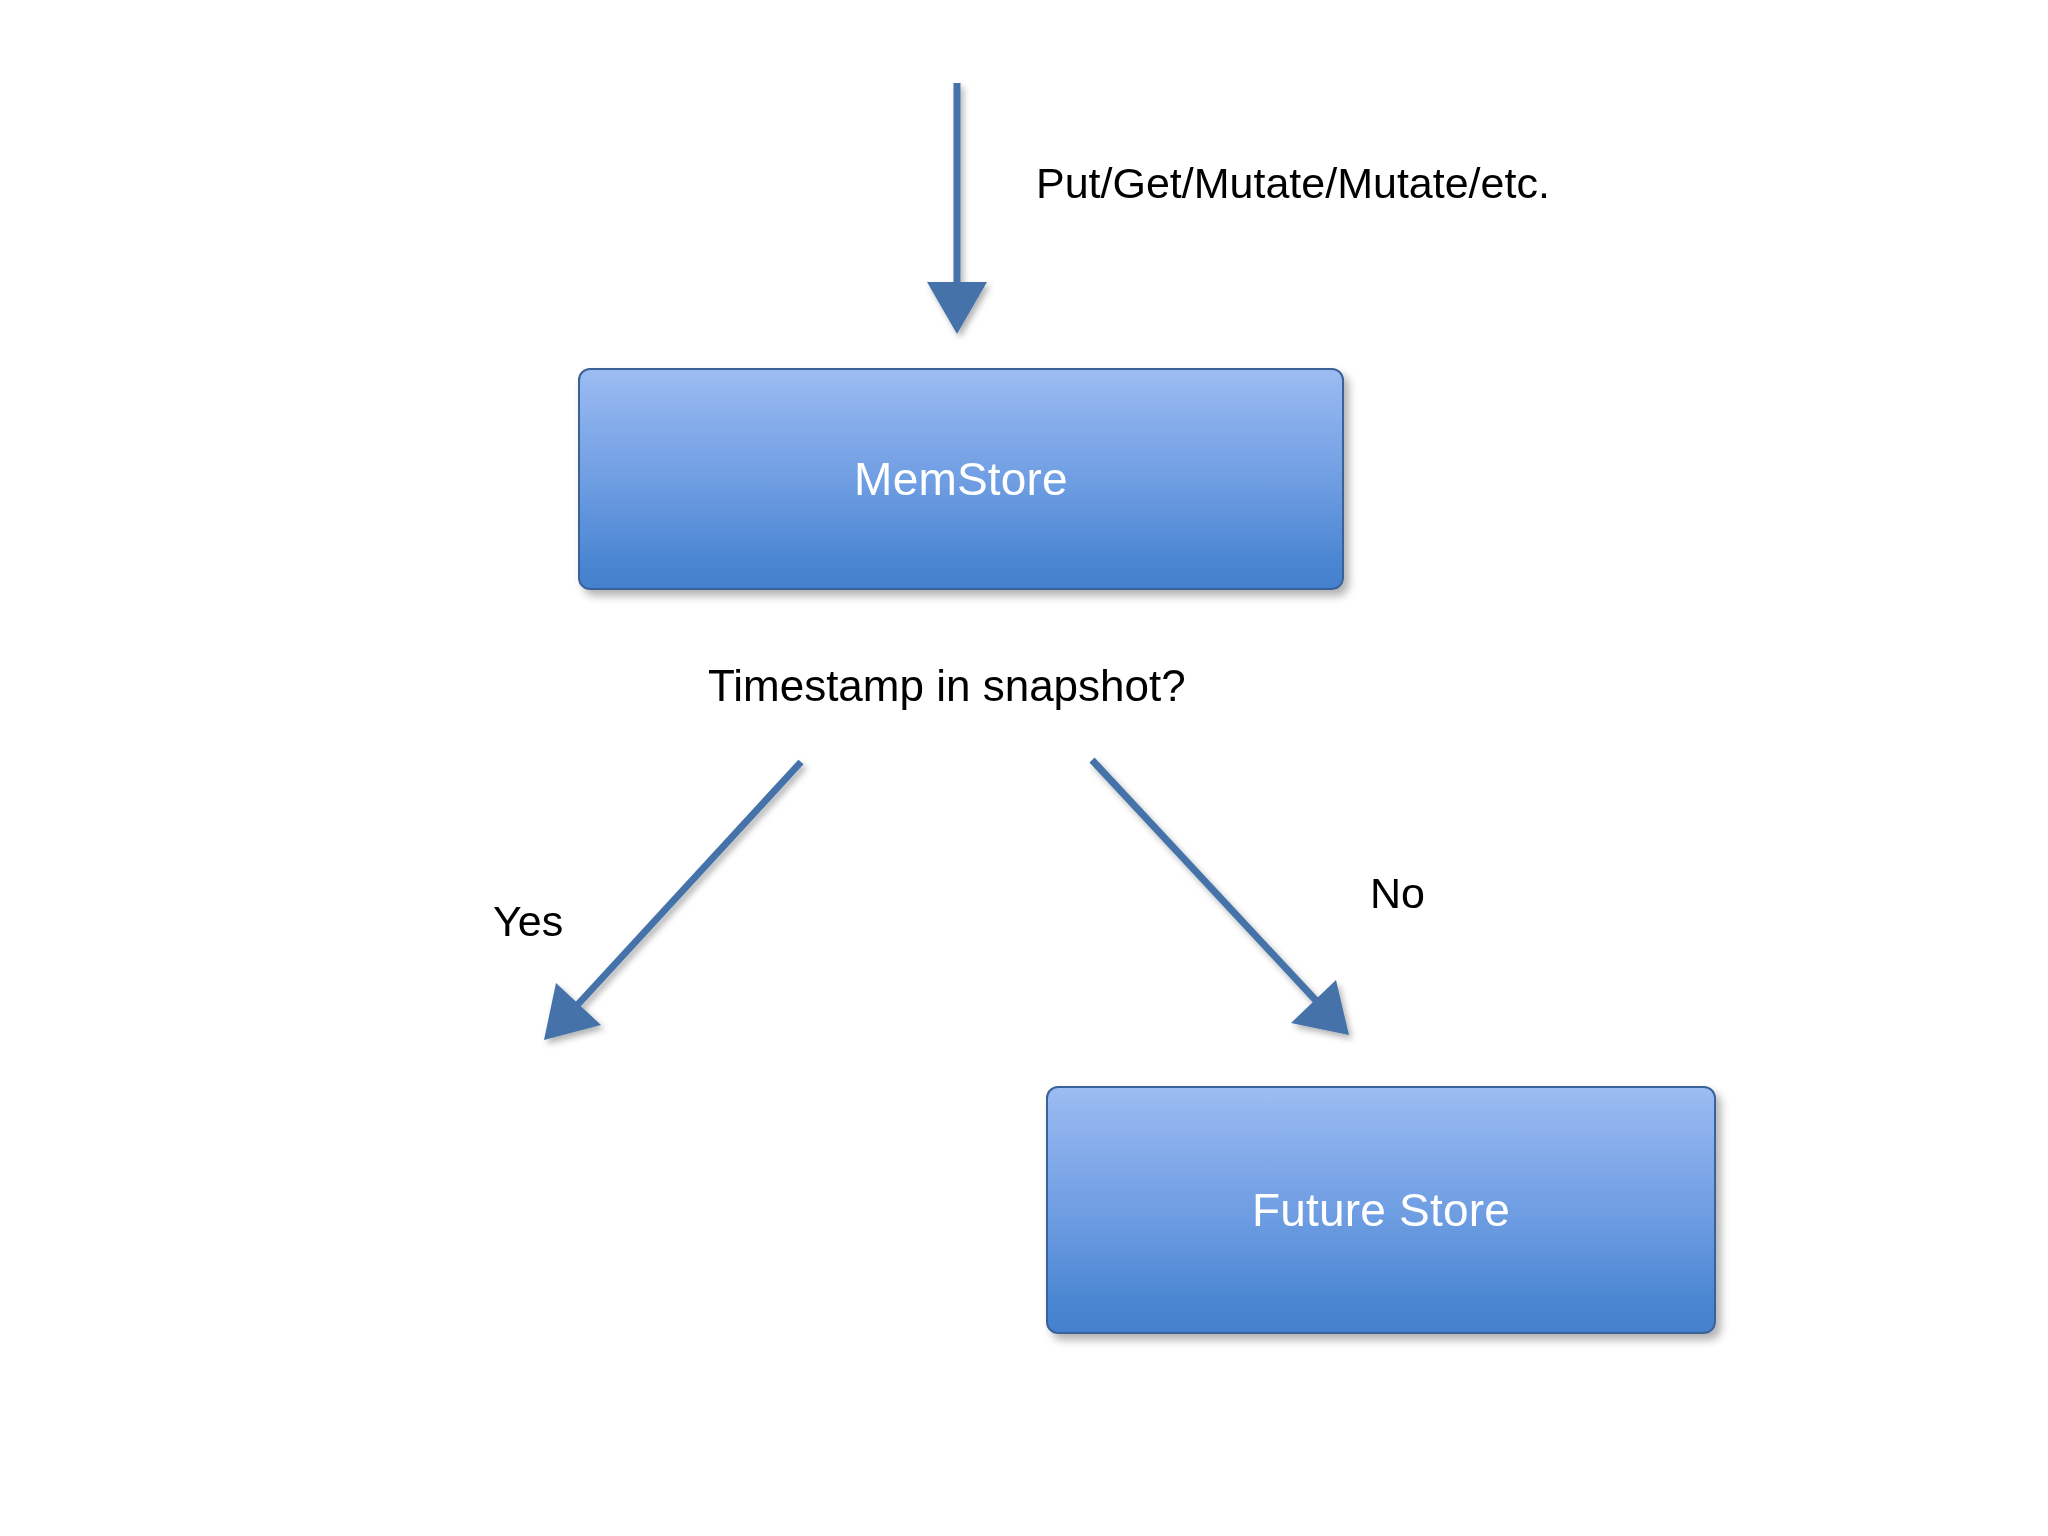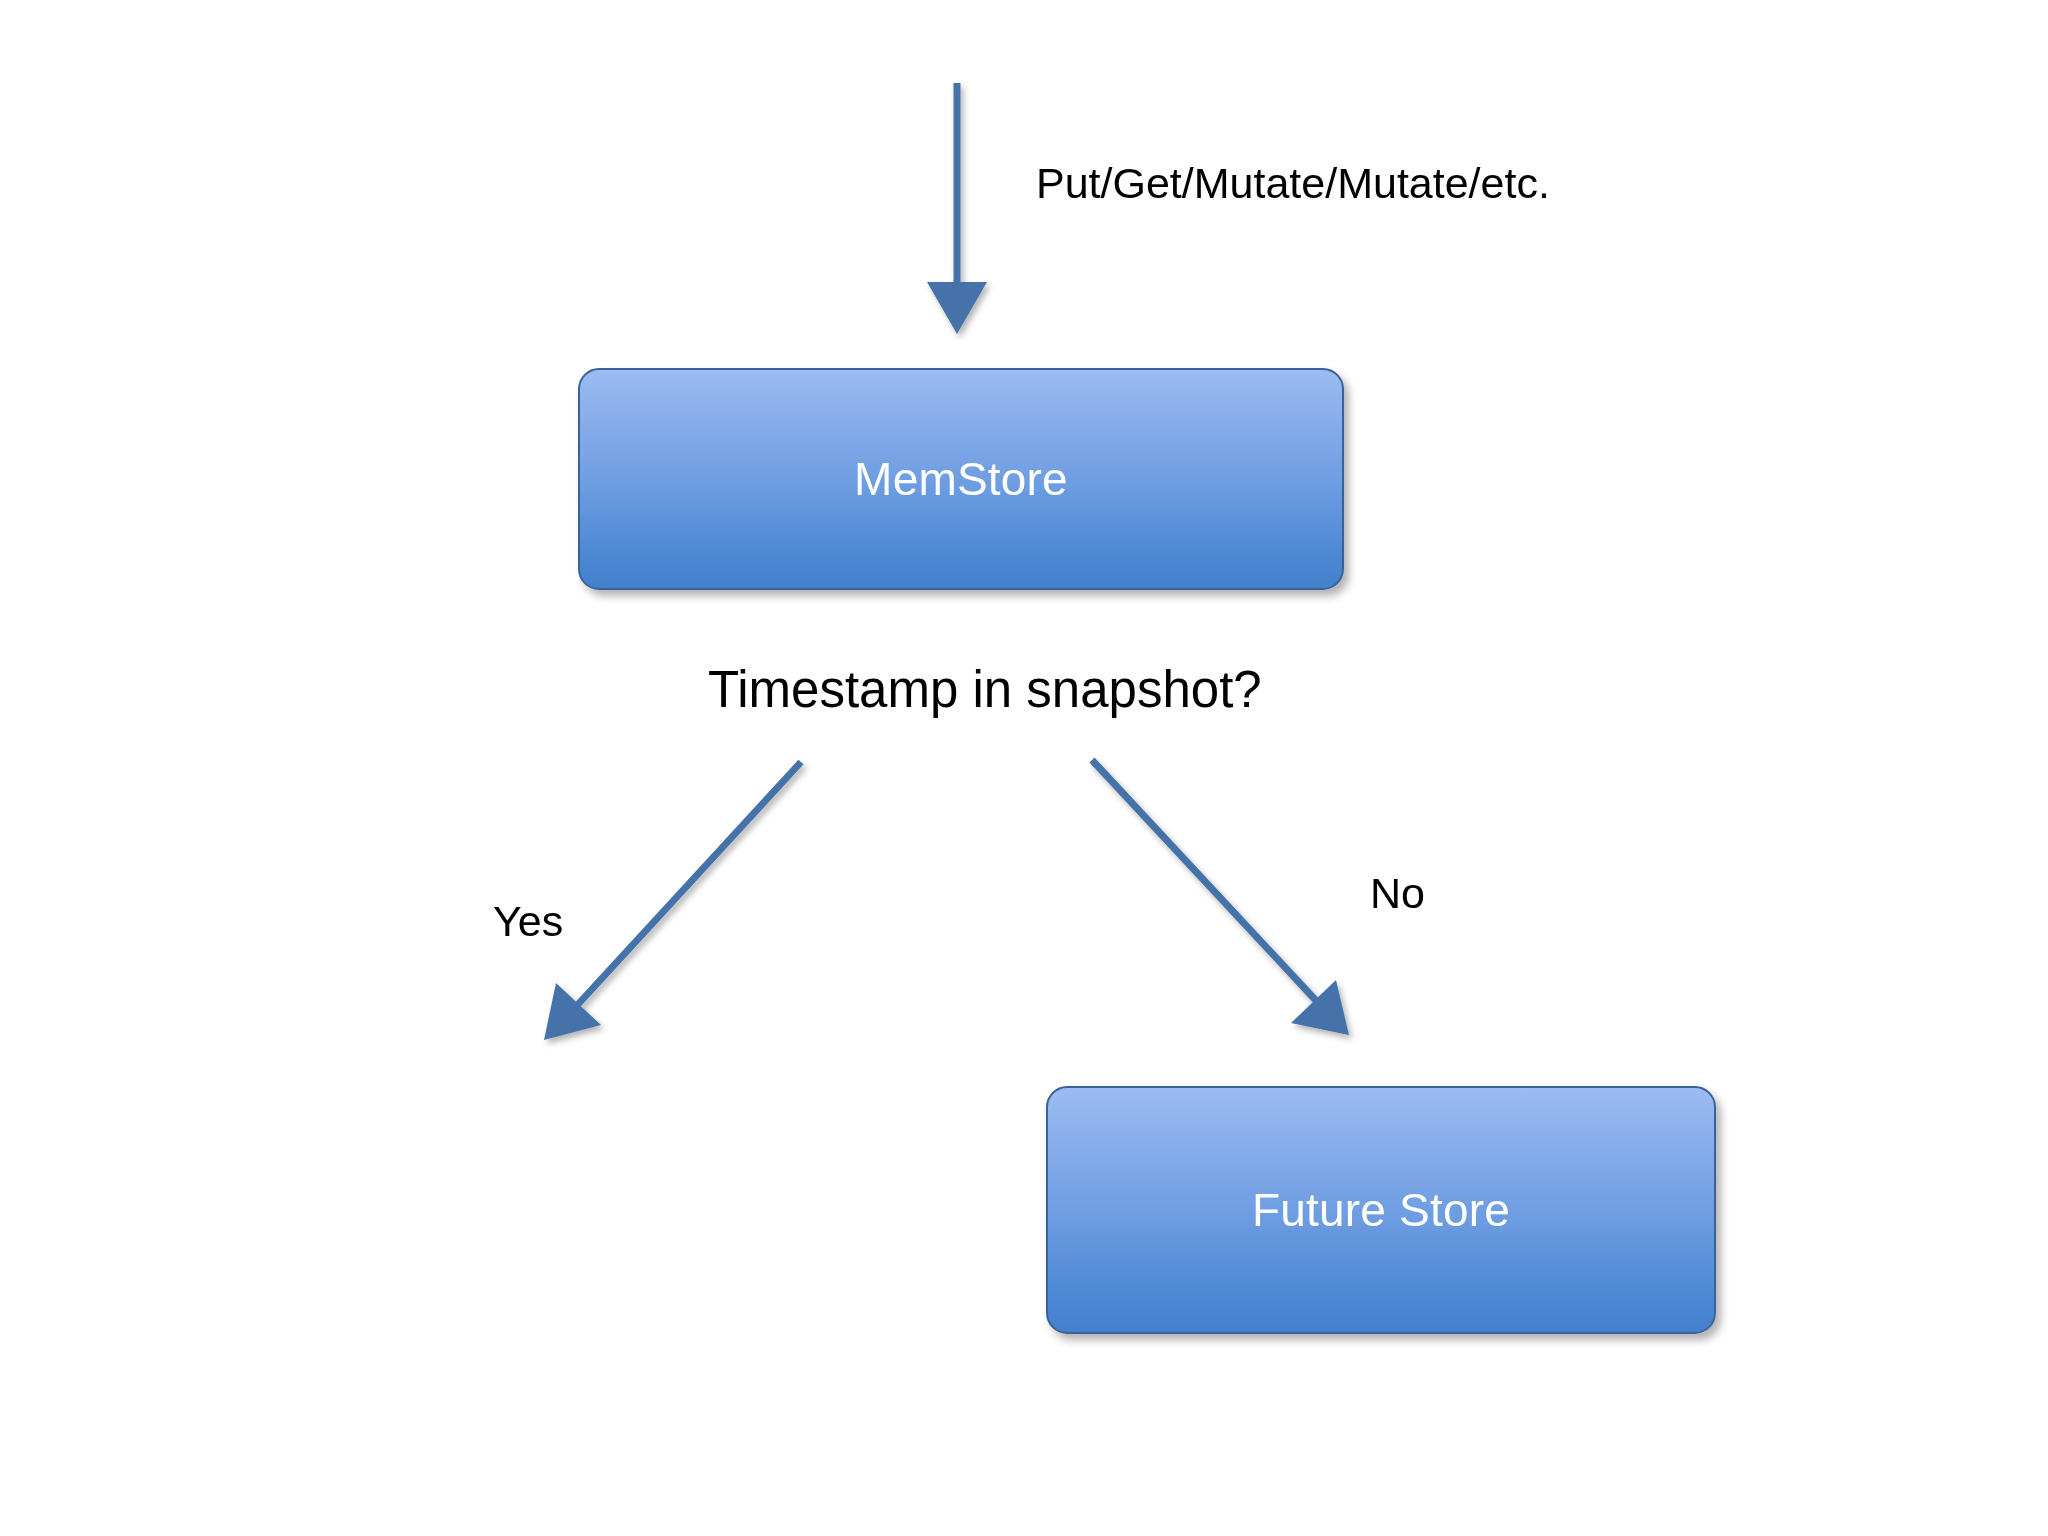--- a/index.html
+++ b/index.html
@@ -31,21 +31,21 @@
     top: 0;
     width: 2048px;
     height: 1536px;
     pointer-events: none;
   }
 
   
   .node-box {
     position: absolute;
     box-sizing: border-box;
-    border-radius: 21px;
+    border-radius: 12px;
     border: 2px solid #3A6298;
     background: linear-gradient(to bottom, #9CBCF2 0%, #8FB3EE 14%, #6E9DE2 52%, #4A86D2 88%, #4480CC 100%);
     box-shadow: 5px 6px 9px rgba(0,0,0,0.30);
     display: flex;
     align-items: center;
     justify-content: center;
   }
   .node-label {
     color: #FFFFFF;
     font-size: 46px;
@@ -85,21 +85,21 @@
     font-family: "Liberation Sans", sans-serif;
   }
 
   #label-operations {
     left: 1036px;
     top: 162px;
   }
   #label-decision {
     left: 708px;
     top: 664px;
-    font-size: 51px;
+    font-size: 44px;
   }
   #label-yes {
     left: 493px;
     top: 900px;
   }
   #label-no {
     left: 1370px;
     top: 872px;
   }
 </style>

